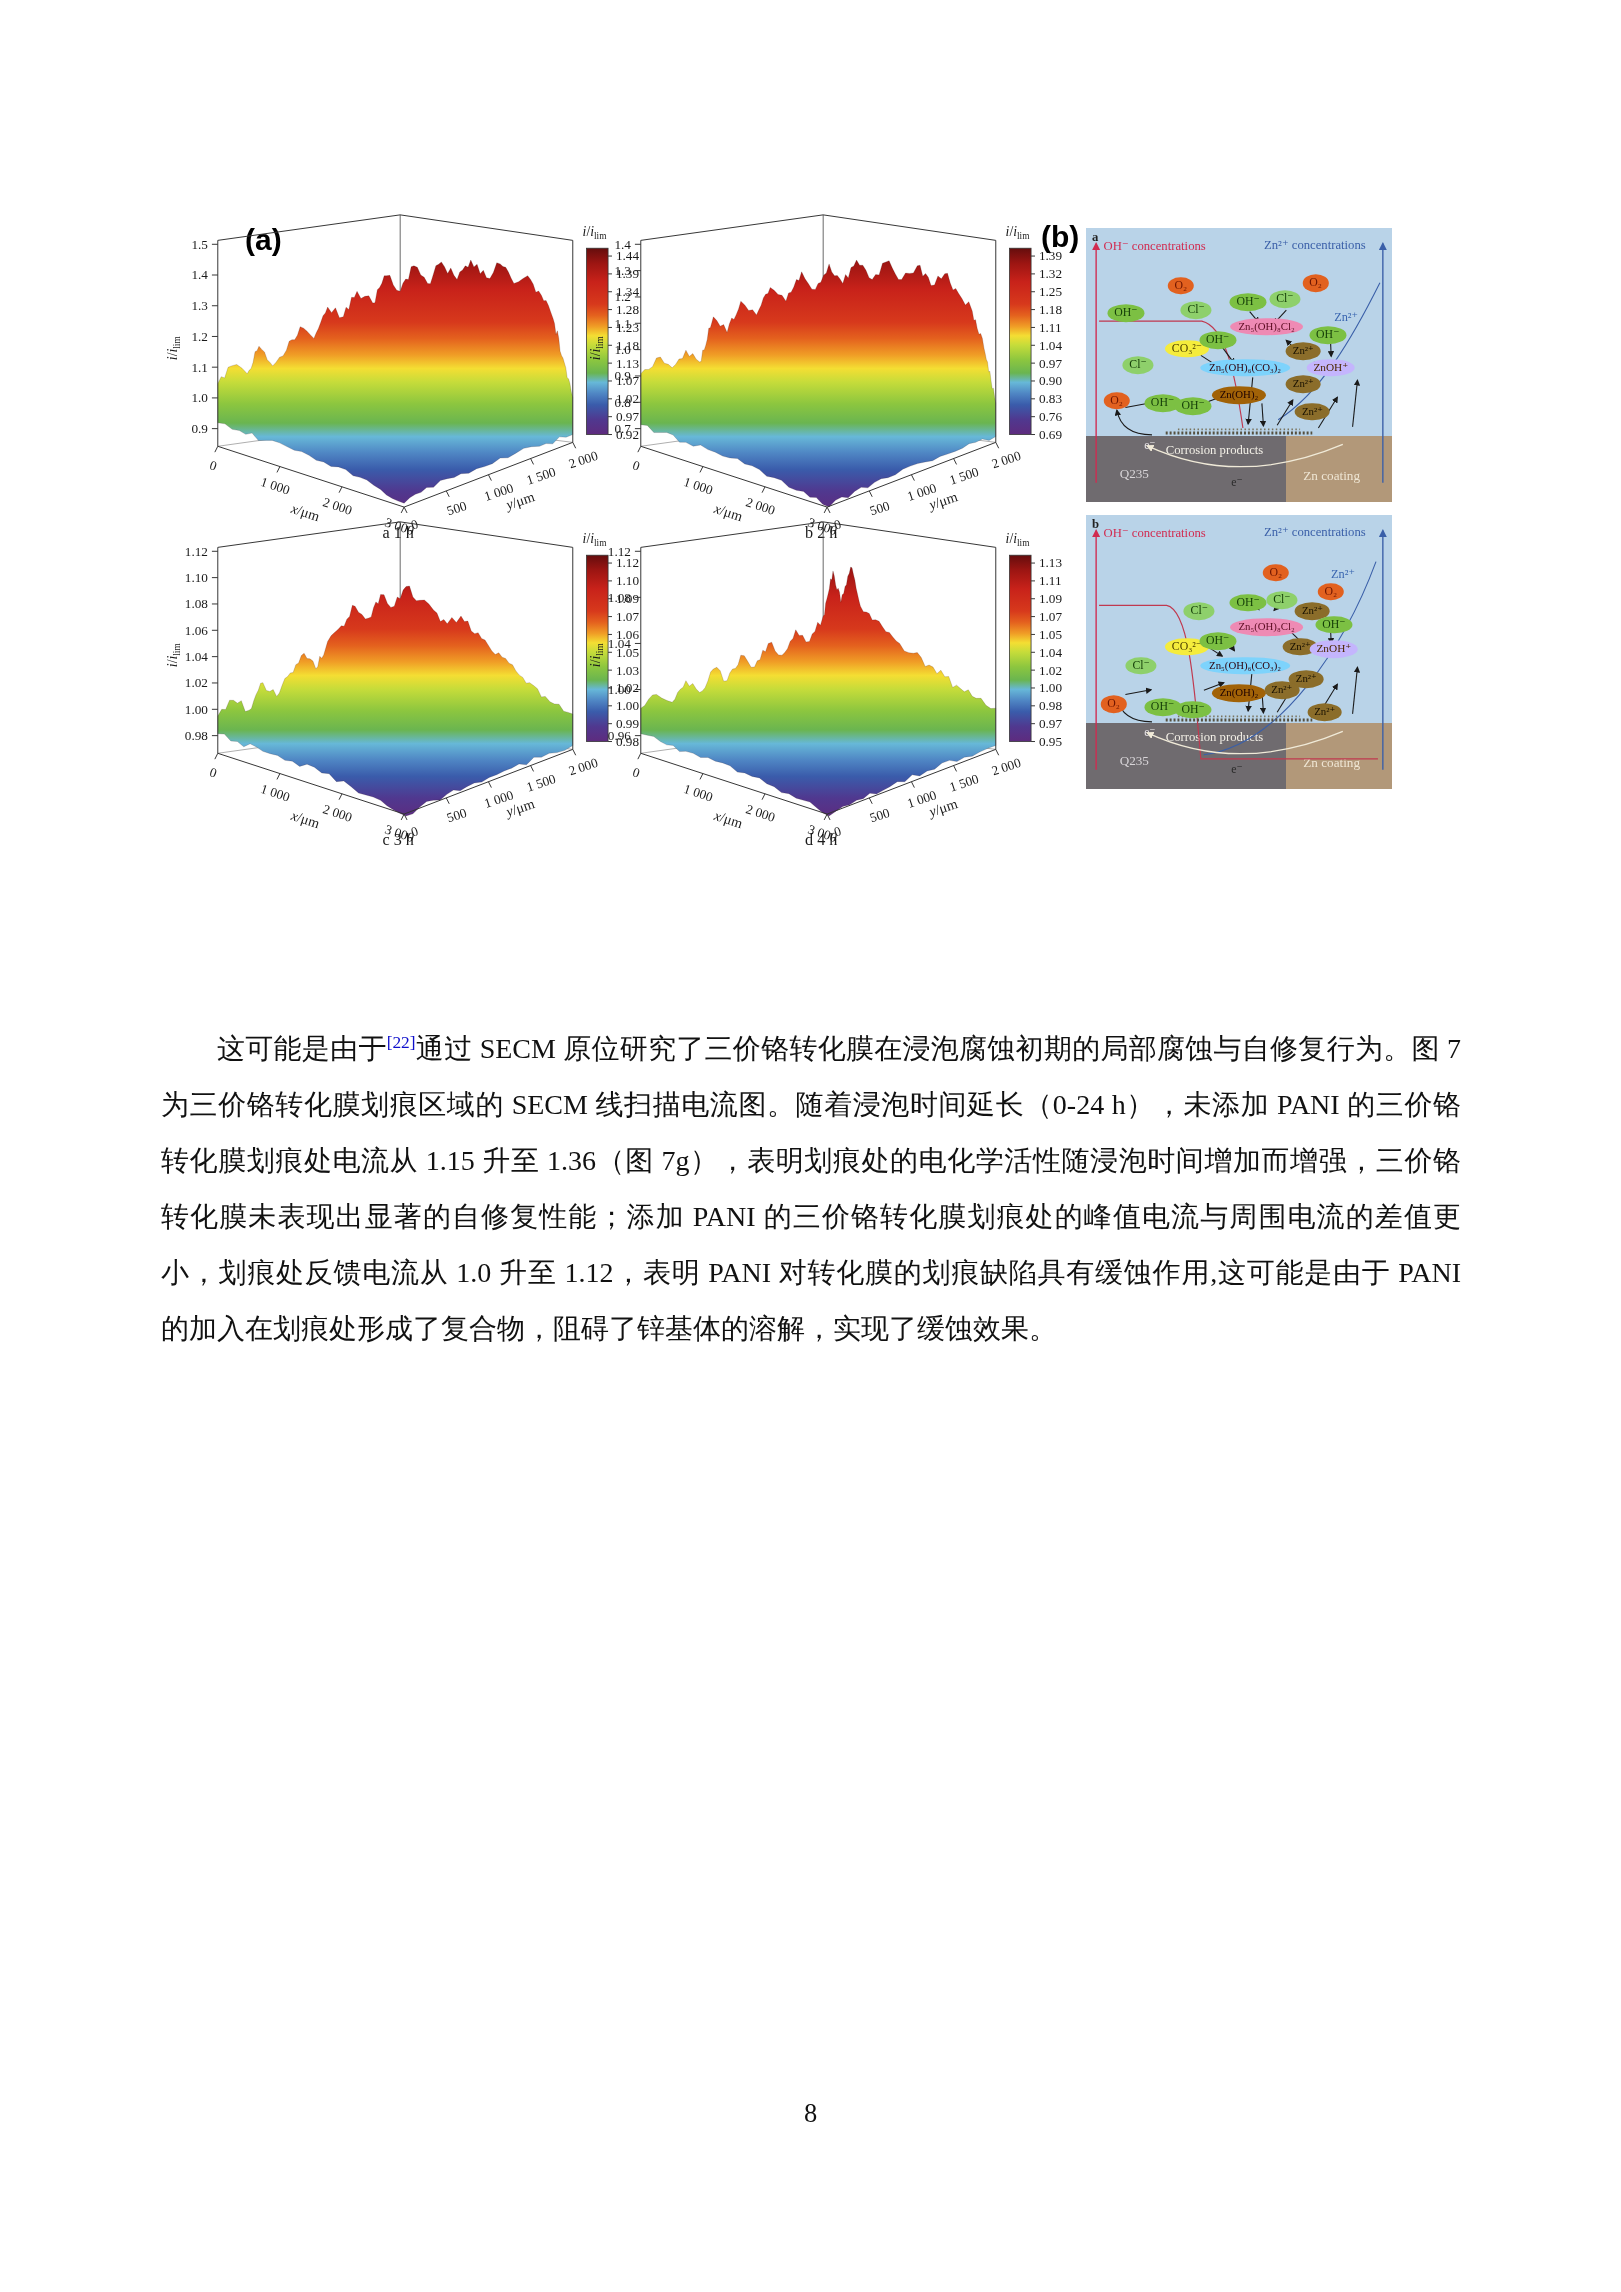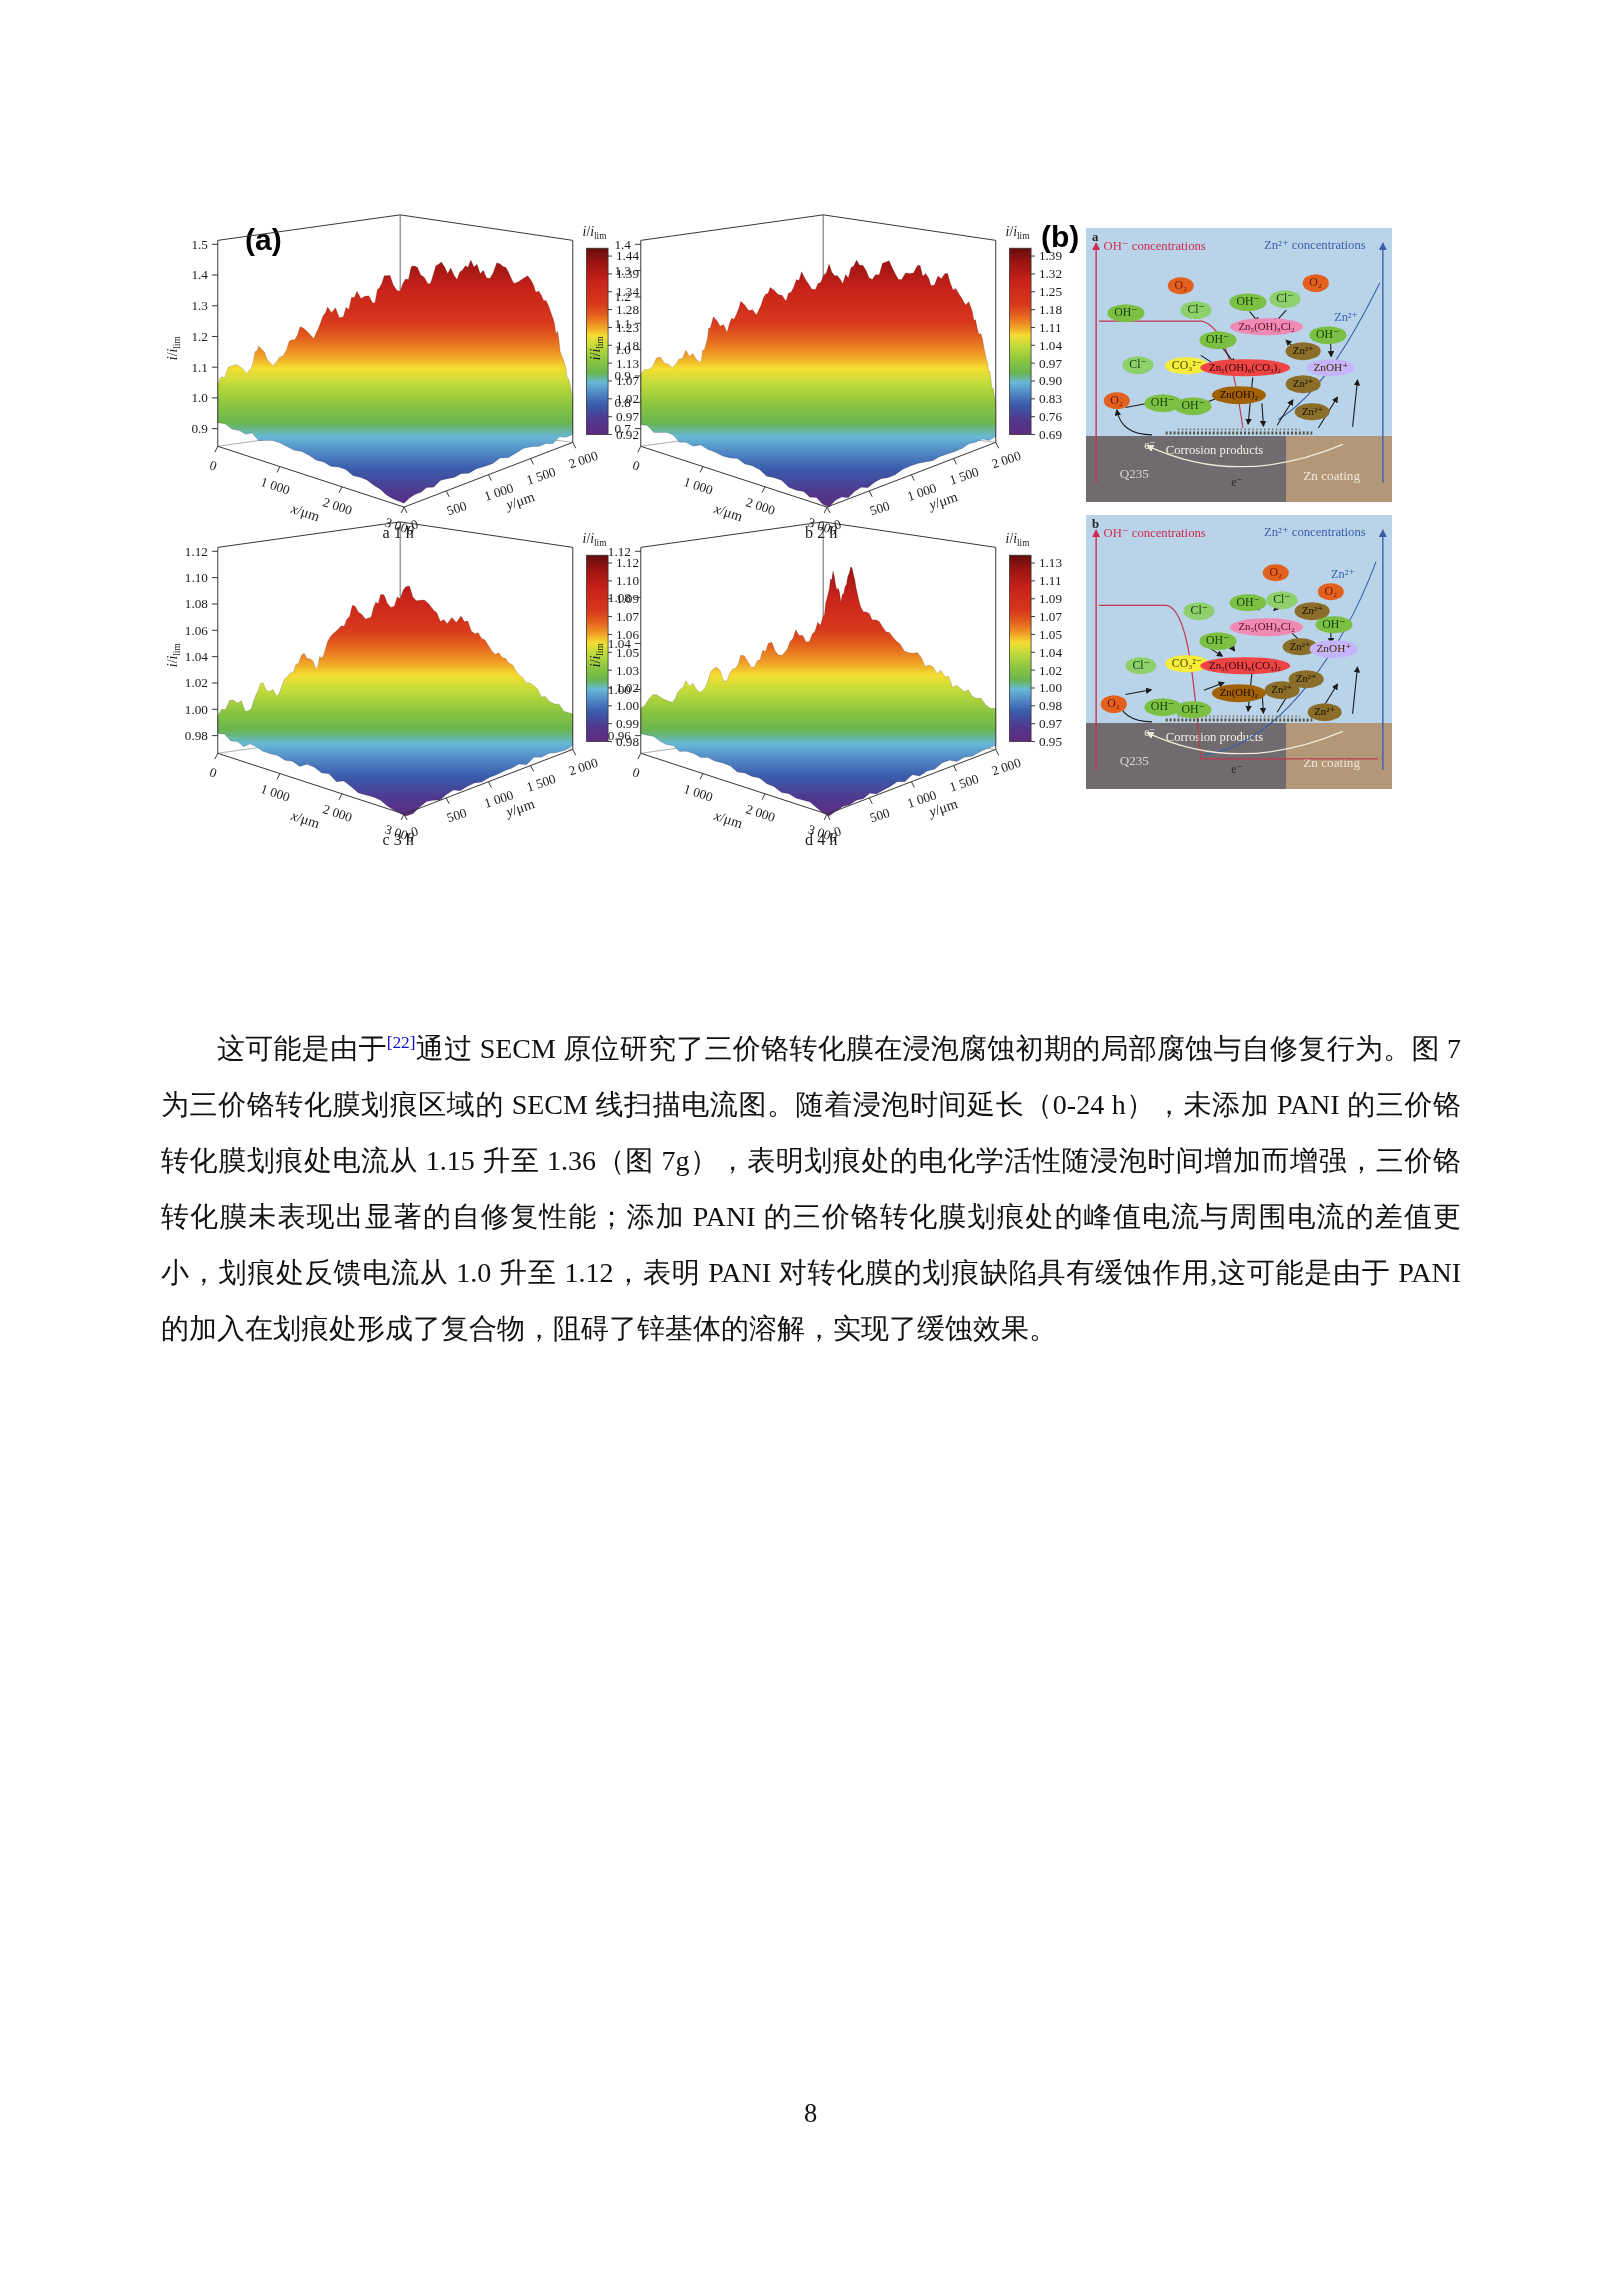--- a/index.html
+++ b/index.html
@@ -12,23 +12,23 @@
   .panel-label{position:absolute;font-family:"Liberation Sans","DejaVu Sans",sans-serif;
                font-weight:bold;font-size:30px;color:#000;}
   #label-a{left:245px;top:223px;} #label-b{left:1041px;top:220px;}
   .schpanel{position:absolute;left:1086px;width:306px;height:274px;background:#b9d3e8;overflow:hidden;}
   #sch-a{top:228px;} #sch-b{top:515px;}
   .sp{position:absolute;transform:translate(-50%,-50%);border-radius:50%;white-space:nowrap;
       font-size:11.8px;line-height:13.7px;padding:2px 6.9px;text-align:right;}
   .sp-o2{background:#e2611f;color:#6d1500;}
   .sp-oh{background:#7cc043;color:#143d08;}
   .sp-cl{background:#8ed06b;color:#143d08;}
-  .sp-co3{background:#f5ec3c;color:#4f4200;margin-top:17px;}
+  .sp-co3{background:#f5ec3c;color:#4f4200;}
   .sp-sim{background:#ee8ab4;color:#5c0c22;font-size:10.8px;padding:2px 8.8px;}
-  .sp-hyd{background:#ef4444;color:#2e030e;font-size:10.8px;padding:2px 8.8px;}
+  .sp-hyd{background:#7dd3fc;color:#2e030e;font-size:10.8px;padding:2px 8.8px;}
   .sp-zoh2{background:#a16207;color:#1d0202;font-size:10.8px;padding:2px 7.8px;}
   .sp-zn{background:#8b6d2a;color:#171001;font-size:10.8px;}
   .sp-znoh{background:#c4b5fd;color:#4a2600;font-size:11.3px;}
   .sp-zntext{background:transparent;color:#3a66b0;font-size:12.3px;padding:0;}
   .sch-axis-oh{position:absolute;left:17.6px;top:9.8px;color:#d12b50;font-size:12.7px;}
   .sch-axis-zn{position:absolute;left:178px;top:8.8px;color:#3a5fa8;font-size:12.7px;}
   .sch-corner{position:absolute;left:5.9px;top:2px;font-weight:bold;font-size:12.7px;color:#222;}
   .block-sub{position:absolute;left:0;top:76%;width:65.5%;height:24%;background:#6f6b6f;}
   .block-coat{position:absolute;left:65.5%;top:76%;width:34.5%;height:24%;background:#b29879;}
   .block-corr{position:absolute;left:14%;top:78.5%;width:56%;text-align:center;color:#f2efe6;font-size:12.7px;}

